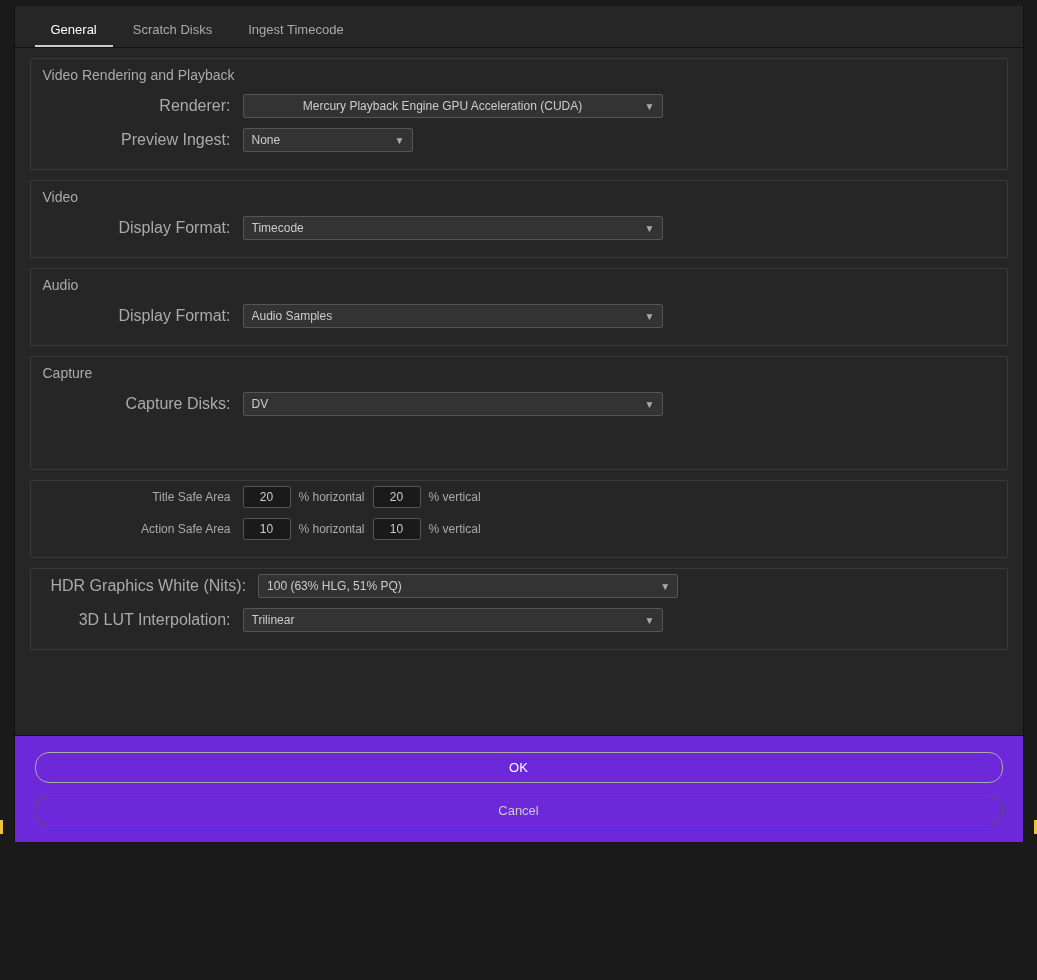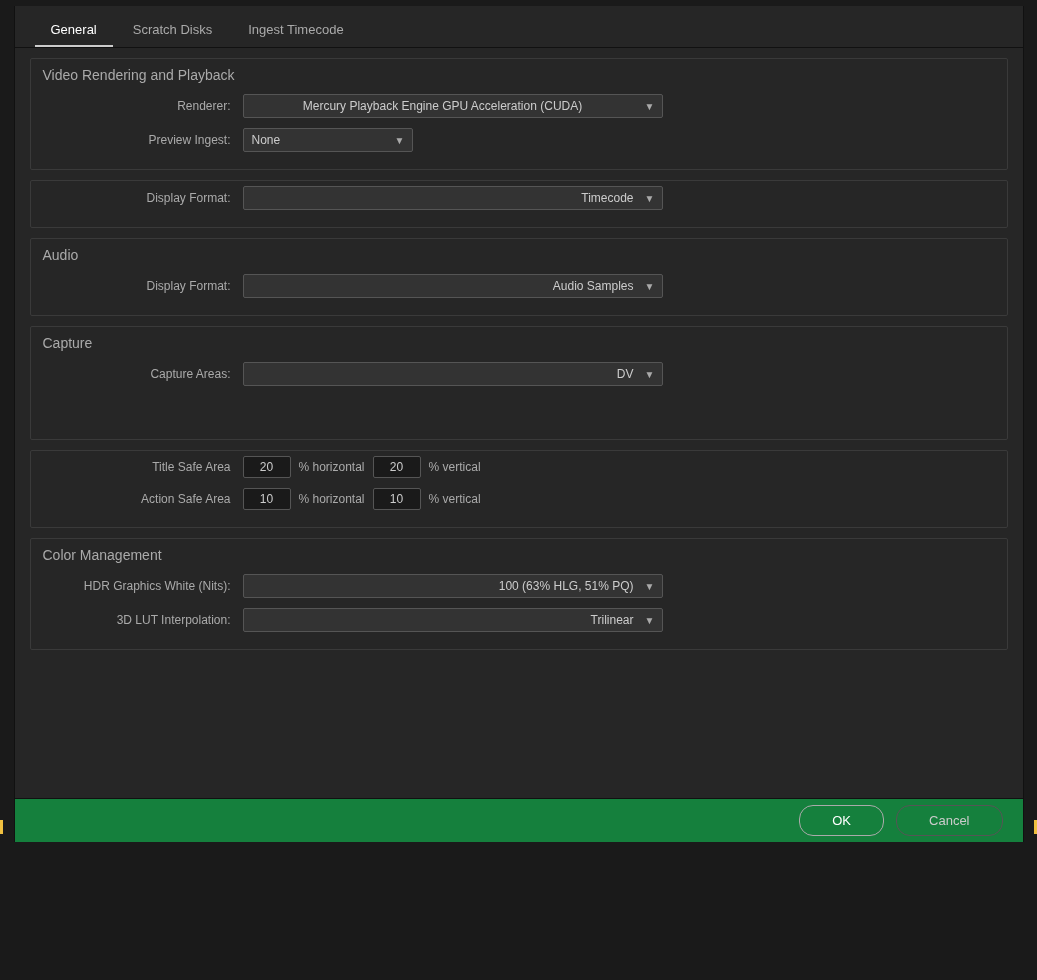--- a/index.html
+++ b/index.html
@@ -73,21 +73,21 @@
       align-items: center;
       padding: 5px 20px 5px 20px;
       min-height: 32px;
     }
 
     .field-label {
       color: #aaaaaa;
       text-align: right;
       min-width: 180px;
       margin-right: 12px;
-      font-size: 12px;
+      font-size: 16px;
     }
 
     
     .select-wrapper {
       position: relative;
       display: inline-block;
     }
 
     select {
       background: #333333;
@@ -112,21 +112,20 @@
       font-size: 10px;
     }
 
     .select-renderer {
       width: 420px;
       text-align: center;
     }
 
     .select-medium {
       width: 420px;
-      text-align: right;
     }
 
     .select-small {
       width: 100px;
     }
 
     
     .number-input {
       background: #1a1a1a;
       color: #cccccc;
@@ -157,24 +156,25 @@
       text-align: right;
       min-width: 180px;
       margin-right: 12px;
       font-size: 12px;
     }
 
     
     .footer {
       display: flex;
       justify-content: flex-end;
-      padding: 6px 20px;
+      padding: 16px 20px;
       gap: 12px;
-      background: #15803d;
+      background: #6d28d9;
       border-top: 1px solid #111;
+      flex-direction: column;
     }
 
     .btn {
       padding: 7px 32px;
       border-radius: 14px;
       font-size: 13px;
       cursor: pointer;
       outline: none;
     }
 
@@ -245,20 +245,21 @@
             <option>None</option>
             <option>Auto</option>
             <option>Custom</option>
           </select>
           <span class="select-arrow">▼</span>
         </div>
       </div>
     </div>
 
     <div class="section">
+      <div class="section-title">Video</div>
 
       <div class="field-row">
         <span class="field-label">Display Format:</span>
         <div class="select-wrapper">
           <select class="select-medium">
             <option>Timecode</option>
             <option>Frames</option>
             <option>Feet + Frames</option>
             <option>Samples</option>
           </select>
@@ -279,21 +280,21 @@
           </select>
           <span class="select-arrow">▼</span>
         </div>
       </div>
     </div>
 
     <div class="section">
       <div class="section-title">Capture</div>
 
       <div class="field-row">
-        <span class="field-label">Capture Areas:</span>
+        <span class="field-label">Capture Disks:</span>
         <div class="select-wrapper">
           <select class="select-medium">
             <option>DV</option>
             <option>HDV</option>
           </select>
           <span class="select-arrow">▼</span>
         </div>
       </div>
 
       <div style="height: 36px;"></div>
@@ -312,21 +313,20 @@
       <div class="safe-area-row">
         <span class="safe-area-label">Action Safe Area</span>
         <input type="text" class="number-input" value="10" style="">
         <span class="percent-label">% horizontal</span>
         <input type="text" class="number-input" value="10" style="">
         <span class="percent-label">% vertical</span>
       </div>
     </div>
 
     <div class="section">
-      <div class="section-title">Color Management</div>
 
       <div class="field-row">
         <span class="field-label">HDR Graphics White (Nits):</span>
         <div class="select-wrapper">
           <select class="select-medium">
             <option>100 (63% HLG, 51% PQ)</option>
             <option>200</option>
             <option>300</option>
             <option>400</option>
             <option>500</option>

